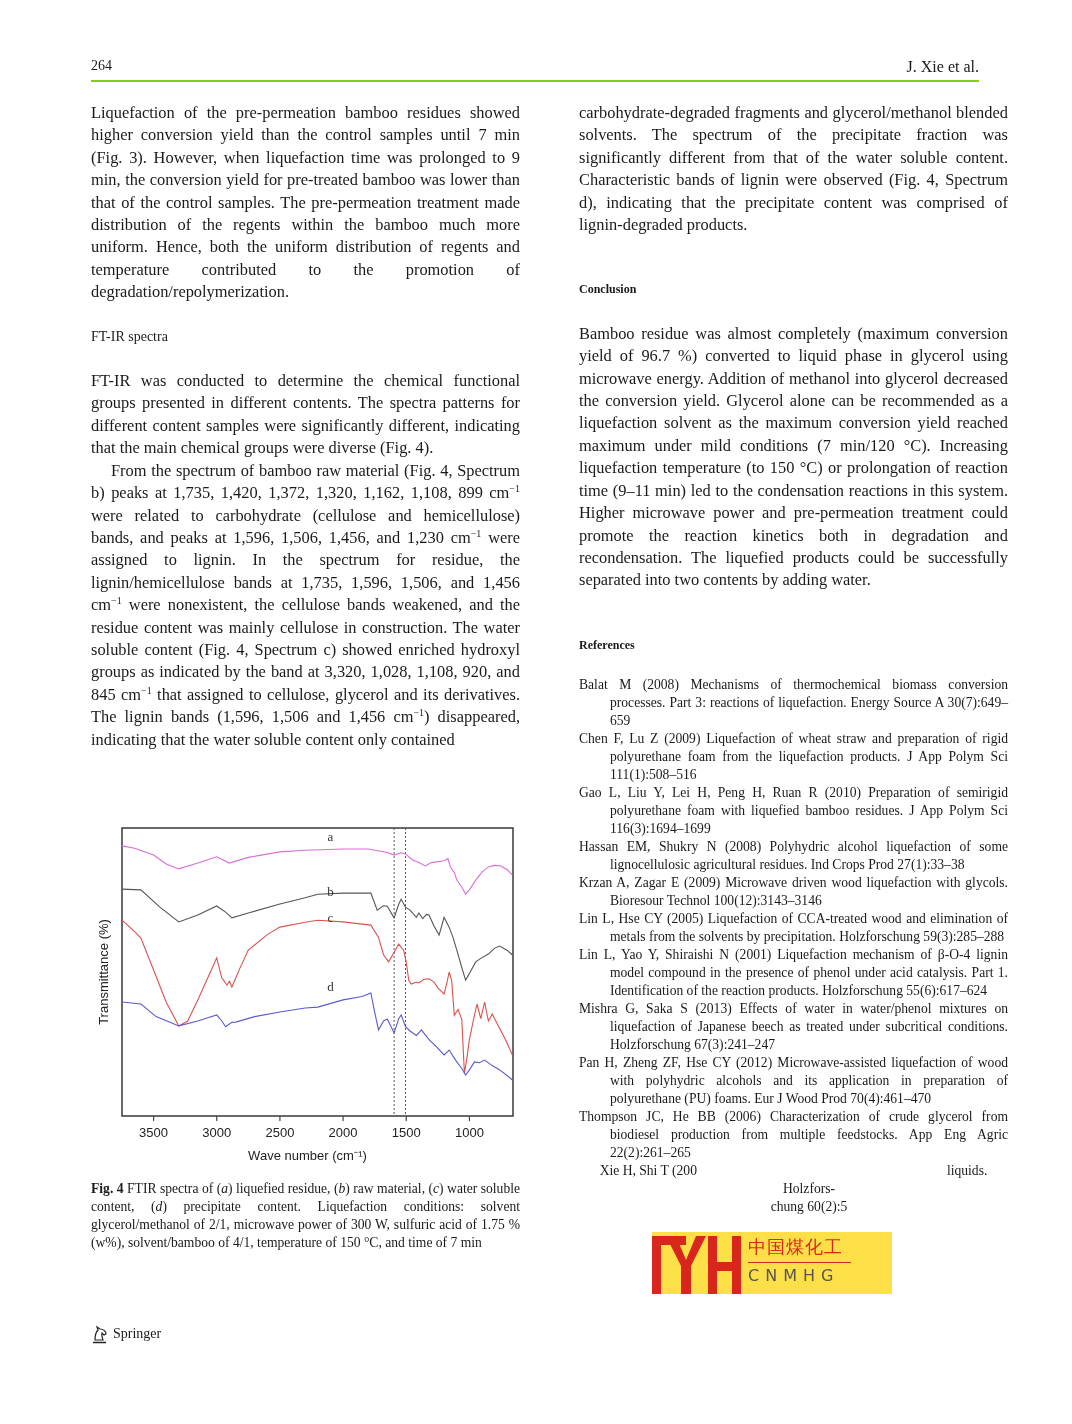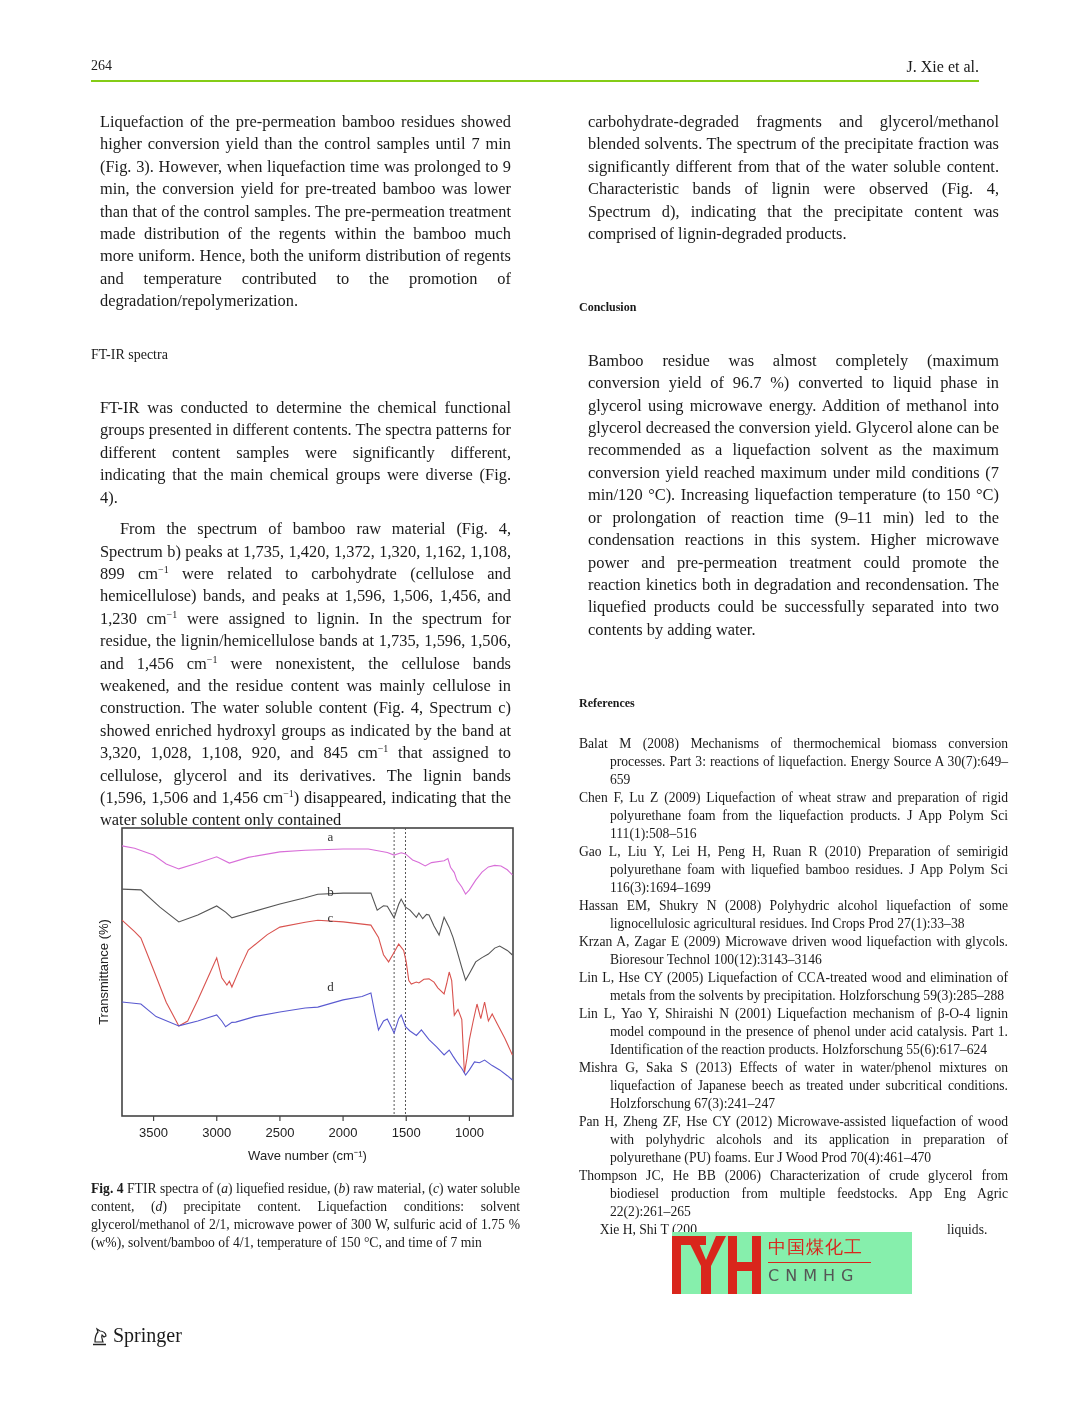--- a/index.html
+++ b/index.html
@@ -3,35 +3,35 @@
 <meta charset="utf-8">
 <style>
   html, body { margin: 0; padding: 0; background: #ffffff; }
   body { width: 1072px; height: 1424px; position: relative; font-family: "Liberation Serif", "DejaVu Serif", serif; color: #1a1a1a; }
   .header { position: absolute; left: 91px; right: 93px; top: 56px; height: 24px; border-bottom: 2px solid #84cc16; }
   .header .pg { position: absolute; left: 0; top: 2px; font-size: 14px; }
   .header .auth { position: absolute; right: 0; top: 2px; font-size: 16px; }
   .col { position: absolute; font-size: 16.4px; line-height: 22.4px; text-align: justify; }
   .col-left { left: 91px; top: 102px; width: 429px; }
   .col-right { left: 579px; top: 102px; width: 429px; }
-  .col p { margin: 9px; }
+  .col p { margin: 0; }
   .indent { text-indent: 20px; }
   .subhead { margin: 0; font-weight: normal; font-size: 14px; }
   .sechead { margin: 0; font-weight: bold; font-size: 12px; }
   .gap1 { height: 22px; }
   .gap2 { height: 22px; }
   .gap3 { height: 42px; }
   sup { font-size: 10px; line-height: 0; }
   .refs { font-size: 13.6px; line-height: 18px; }
   .ref { padding-left: 31px; text-indent: -31px; text-align: justify; }
   .figure { position: absolute; left: 91px; top: 820px; width: 440px; height: 350px; }
   .caption { position: absolute; left: 91px; top: 1180px; width: 429px; font-size: 13.6px; line-height: 18px; text-align: justify; }
   .caption b { font-weight: bold; }
-  .springer { position: absolute; left: 91px; top: 1324px; font-size: 20px; display: flex; align-items: center; gap: 4px; text-align: right; }
-  .watermark { position: absolute; left: 672px; top: 1232px; width: 240px; height: 62px; background: #86efac; }
+  .springer { position: absolute; left: 91px; top: 1324px; font-size: 14px; display: flex; align-items: center; gap: 4px; text-align: right; }
+  .watermark { position: absolute; left: 652px; top: 1232px; width: 240px; height: 62px; background: #fde047; }
   .wm-logo { position: absolute; left: 0; top: 0; }
   .wm-cn { position: absolute; left: 96px; top: 3px; font-family: "DejaVu Sans", sans-serif; font-size: 18px; color: #d9261c; letter-spacing: 1px; }
   .wm-line { position: absolute; left: 96px; top: 30px; width: 103px; height: 1px; background: #d9261c; }
   .wm-en { position: absolute; left: 96px; top: 34px; font-family: "DejaVu Sans", sans-serif; font-size: 16px; color: #555; letter-spacing: 6px; }
   .ref-partial { position: relative; }
 </style>
 </head>
 <body>
 
 <div class="header">

